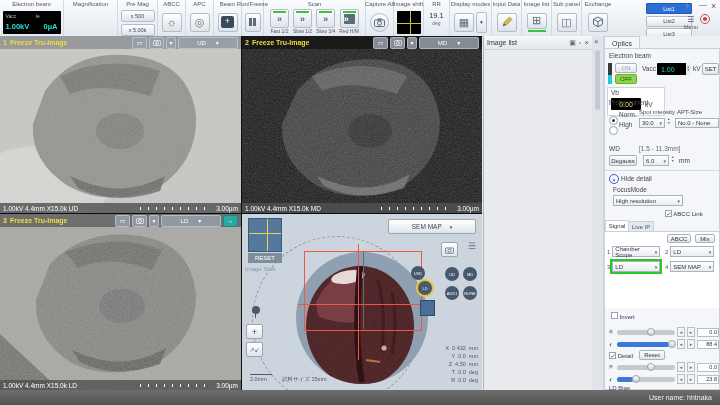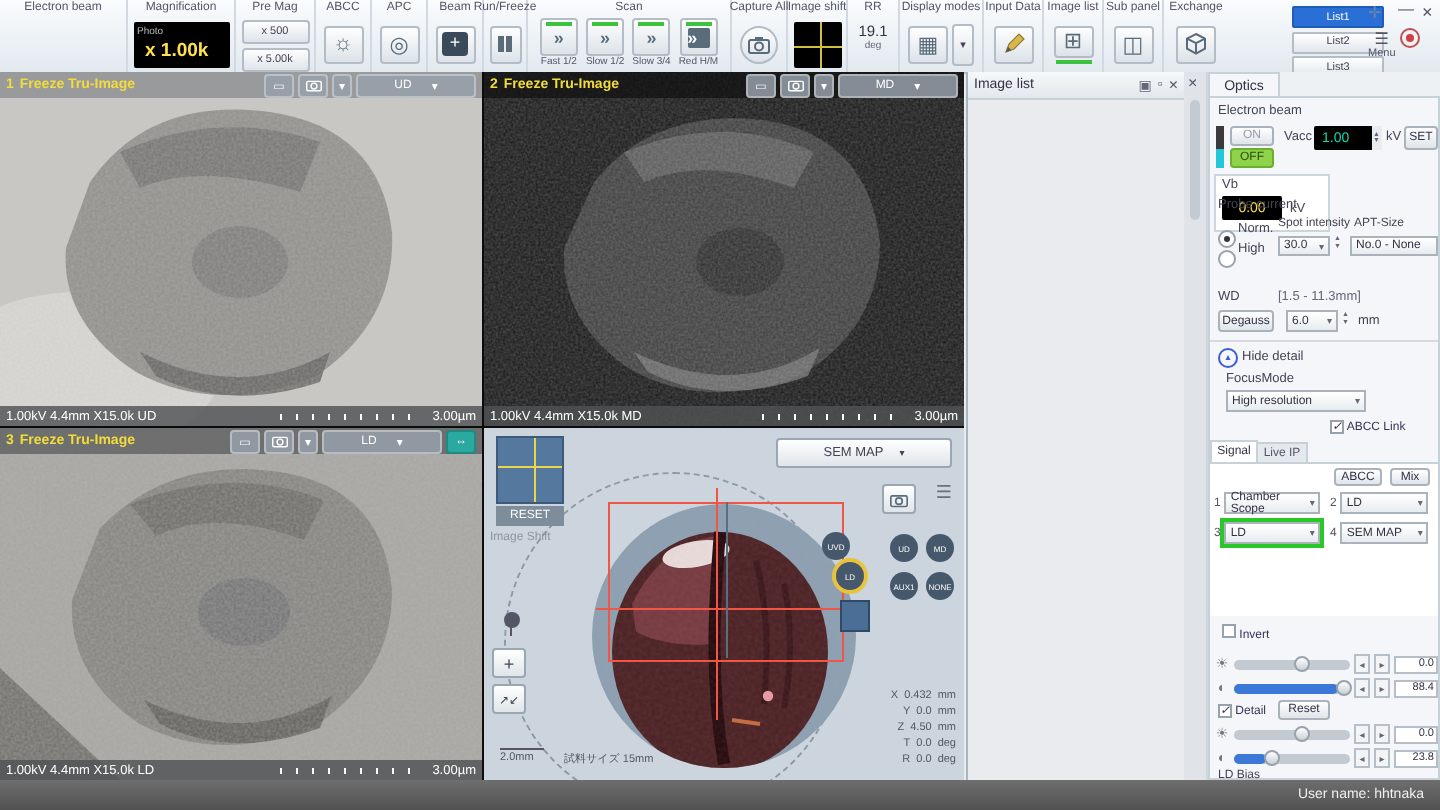--- a/index.html
+++ b/index.html
@@ -96,30 +96,32 @@
 </style>
 </head>
 <body>
 
 <div id="app">
 
   <div class="toolbar">
 
     <div class="tg" style="width:64px">
       <div class="tlab">Electron beam</div>
+      <div class="trow">
+          <div class="bb" style="width:58px;height:23px;position:relative">
+        <span class="abs nw" style="left:3px;top:2px;font-size:5px;color:#bbb">Vacc</span>
+        <span class="abs nw" style="left:33px;top:2px;font-size:5px;color:#bbb">Ie</span>
+        <span class="abs nw" style="left:3px;top:11px;font-size:7.5px;font-weight:bold;color:#27e0d8">1.00kV</span>
+        <span class="abs nw" style="right:3px;top:11px;font-size:7.5px;font-weight:bold;color:#27e0d8">0µA</span>
+      </div>
+        </div>
     </div>
 
     <div class="tg" style="width:54px">
       <div class="tlab">Magnification</div>
-      <div class="trow">
-          <div class="bb" style="width:48px;height:23px;position:relative">
-        <span class="abs nw" style="left:2px;top:2px;font-size:5px;color:#bbb">Photo</span>
-        <span class="abs nw" style="left:6px;top:9px;font-size:9.5px;font-weight:bold;color:#ffe14d">x 1.00k</span>
-      </div>
-        </div>
     </div>
 
     <div class="tg" style="width:40px">
       <div class="tlab">Pre Mag</div>
       <div style="display:flex;flex-direction:column;gap:2px;margin-top:2px">
         <div class="smallbtn" style="width:32px;height:10px">x 500</div>
         <div class="smallbtn" style="width:32px;height:10px">x 5.00k</div>
       </div>
     </div>
 

